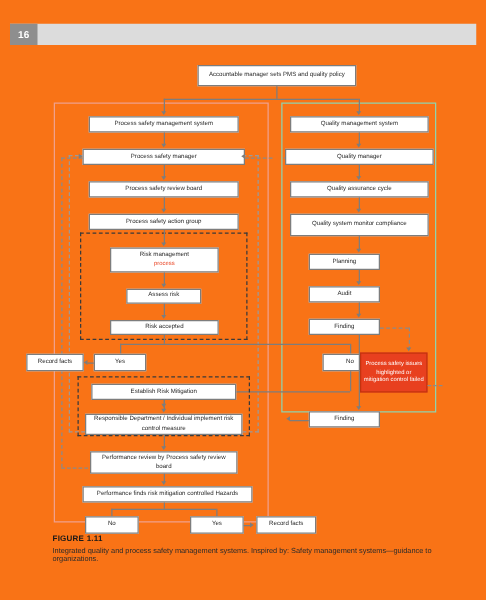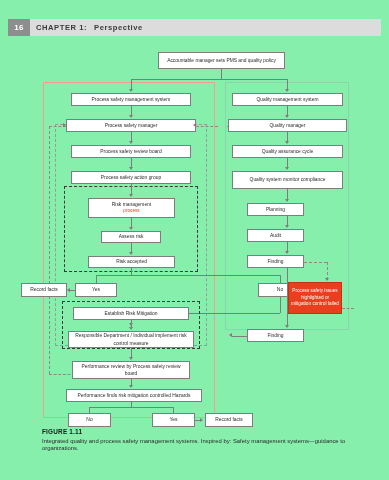--- a/index.html
+++ b/index.html
@@ -2,21 +2,21 @@
 <html><head>
 <meta charset="utf-8">
 <style>
   html,body{margin:0;padding:0;}
   body{
     width:389px;height:480px;
     background:#ffffff;
     font-family:"Liberation Sans", sans-serif;
     overflow:hidden;
   }
-  .page{position:relative;width:389px;height:480px;background:#86efac;}
+  .page{position:relative;width:389px;height:480px;background:#f97316;}
 
   
   .runhead{position:absolute;left:8px;top:19px;width:373px;height:17px;background:#dcdcdc;}
   .folio{position:absolute;left:8px;top:19px;width:22px;height:17px;background:#8e8e8e;
          color:#fff;font-size:8px;font-weight:bold;display:flex;align-items:center;justify-content:center;
          letter-spacing:.2px;}
   .chaptertxt{position:absolute;left:36px;top:19px;height:17px;display:flex;align-items:center;
          font-size:7.6px;font-weight:bold;color:#3b3b3b;letter-spacing:.55px;}
   .chaptertxt .sp{display:inline-block;width:7px;}
 
@@ -57,25 +57,20 @@
   .capttl{font-size:6.4px;font-weight:bold;color:#1a1a1a;letter-spacing:.2px;}
   .captxt{font-size:5.9px;color:#2b2b2b;margin-top:2.5px;line-height:1.3;}
 </style>
 </head>
 <body>
 
 <div class="page">
 
   <div class="runhead"></div>
   <div class="folio">16</div>
-  <div class="chaptertxt">
-    <span>CHAPTER 1:</span>
-    <span class="sp"></span>
-    <span>Perspective</span>
-  </div>
 
   <div class="fig">
 
     <div class="cont cont-left"></div>
     <div class="cont cont-right"></div>
     <div class="cont cont-dash"></div>
     <div class="cont cont-dash2"></div>
 
     <div class="bx" style="left:158px;top:6px;width:127px;height:17px;">Accountable manager sets PMS and quality policy</div>
 

